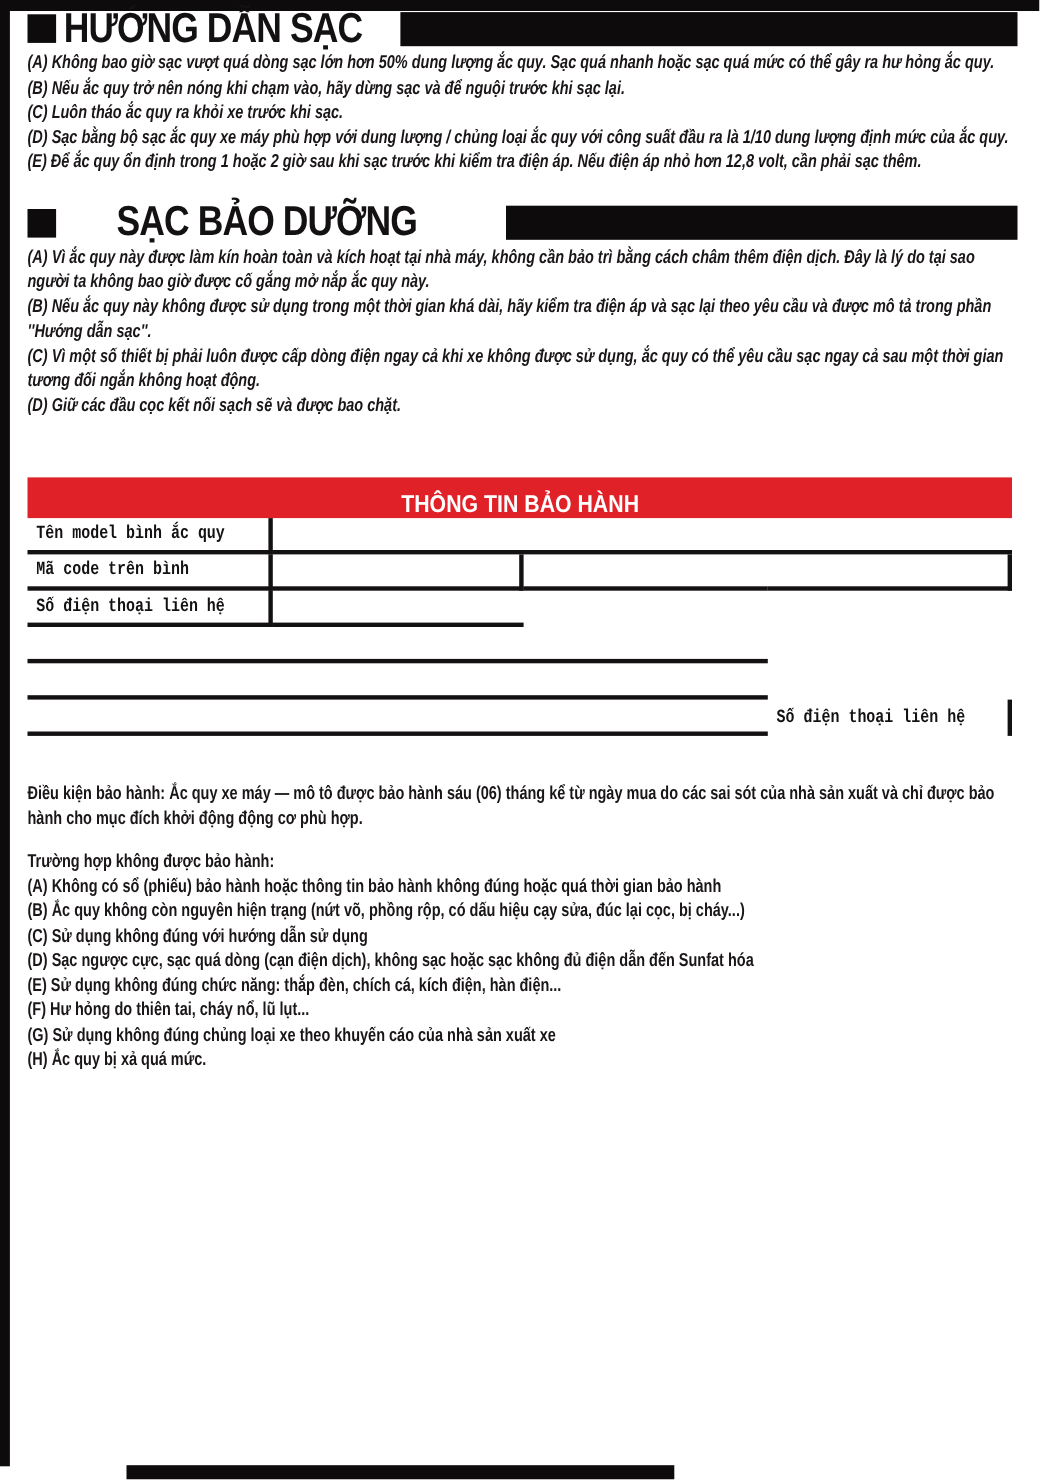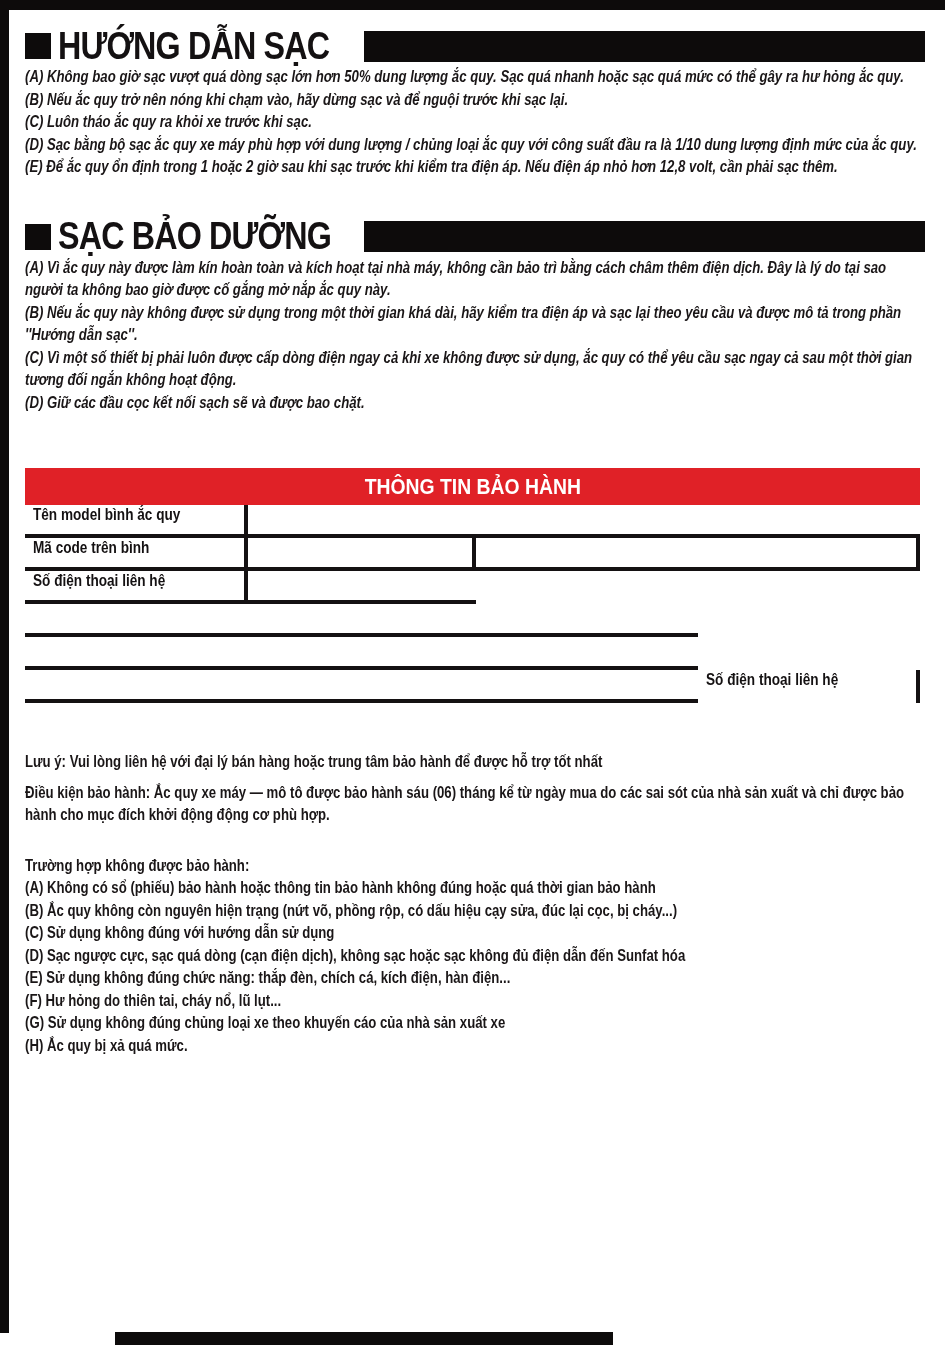--- a/index.html
+++ b/index.html
@@ -8,21 +8,21 @@
     width: 945px; height: 1345px;
     position: relative;
     font-family: "Liberation Sans", sans-serif;
     color: #171314;
     overflow: hidden;
   }
   .top-strip { position: absolute; top: 0; left: 0; width: 945px; height: 10px; background: #0d0b0b; }
   .left-strip { position: absolute; top: 0; left: 0; width: 9px; height: 1333px; background: #0d0b0b; }
   .bottom-bar { position: absolute; left: 115px; bottom: 0; width: 498px; height: 13px; background: #0d0b0b; }
 
-  .content { position: absolute; left: 25px; top: 28px; width: 895px; }
+  .content { position: absolute; left: 25px; top: 8px; width: 895px; }
 
   
   .sec-header { display: flex; align-items: center; height: 36px; }
   .sq { width: 26px; height: 26px; background: #0d0b0b; margin-right: 7px; flex: 0 0 auto; }
   .htitle-box { width: 300px; flex: 0 0 auto; overflow: visible; white-space: nowrap; }
   .htitle {
     display: inline-block;
     font-size: 38px; font-weight: 700; letter-spacing: -1px;
     transform: scaleX(0.85); transform-origin: 0 50%;
     white-space: nowrap; color: #141112;
@@ -30,58 +30,58 @@
   .hbar { flex: 1 1 auto; height: 31px; background: #0d0b0b; margin-left: 6px; margin-right: -5px; }
 
   
   .condensed {
     width: 1155px;
     transform: scaleX(0.775); transform-origin: 0 0;
     font-size: 17px; font-weight: 700; line-height: 22.5px;
     color: #1a1617;
   }
   .paras { margin-top: 2px; font-style: italic; }
-  .sec2 { margin-top: 40px; }
+  .sec2 { margin-top: 26px; gap: 48px; }
 
   
   .banner {
     margin-top: 54px; width: 895px; height: 37px;
     background: #e02127;
-    display: flex; align-items: center; justify-content: center;
+    display: flex; align-items: flex-end; justify-content: center;
   }
   .banner-text {
     display: inline-block; color: #ffffff;
     font-size: 22px; font-weight: 700; letter-spacing: 0;
     transform: scaleX(0.88); transform-origin: 50% 50%;
     white-space: nowrap;
   }
 
   
   .wtable {
     width: 895px;
     display: grid;
     grid-template-columns: 223px 228px 222px 222px;
     grid-auto-rows: 33px;
   }
-  .cell { display: flex; align-items: flex-start; }
+  .cell { display: flex; align-items: center; font-family: Liberation Mono, monospace; }
   .cl { border-right: 4px solid #141112; border-bottom: 4px solid #141112; padding-left: 8px; }
   .cv { border-bottom: 4px solid #141112; }
   .cvr { border-right: 4px solid #141112; }
   .span3 { grid-column: span 3; }
   .nob { border-bottom: none; }
   .ct {
     display: inline-block; white-space: nowrap;
     font-size: 17px; font-weight: 700;
     transform: scaleX(0.8); transform-origin: 0 50%;
     color: #141112;
   }
 
   .note-block { margin-top: 15px; }
   .cond-block { margin-top: 8px; }
-  .excl-block { margin-top: 28px; }
+  .excl-block { margin-top: 17px; }
   .excl-block p { margin: 0; }
 </style>
 </head>
 <body>
 
 <div class="top-strip"></div>
 <div class="left-strip"></div>
 <div class="bottom-bar"></div>
 
 <div class="content">
@@ -143,23 +143,20 @@
     <div class="cell cv span3"></div>
 
     <div class="cell cv span3"></div>
 
     <div class="cell cl nob">
       <span class="ct">Số điện thoại liên hệ</span>
     </div>
     <div class="cell span3"></div>
   </div>
 
-  <div class="note-block">
-    <p class="condensed">Lưu ý: Vui lòng liên hệ với đại lý bán hàng hoặc trung tâm bảo hành để được hỗ trợ tốt nhất</p>
-  </div>
 
   <div class="cond-block">
     <p class="condensed">Điều kiện bảo hành: Ắc quy xe máy — mô tô được bảo hành sáu (06) tháng kể từ ngày mua do các sai sót của nhà sản xuất và chỉ được bảo hành cho mục đích khởi động động cơ phù hợp.</p>
   </div>
 
   <div class="excl-block">
     <p class="condensed">Trường hợp không được bảo hành:</p>
     <p class="condensed">(A) Không có sổ (phiếu) bảo hành hoặc thông tin bảo hành không đúng hoặc quá thời gian bảo hành</p>
     <p class="condensed">(B) Ắc quy không còn nguyên hiện trạng (nứt võ, phồng rộp, có dấu hiệu cạy sửa, đúc lại cọc, bị cháy...)</p>
     <p class="condensed">(C) Sử dụng không đúng với hướng dẫn sử dụng</p>

